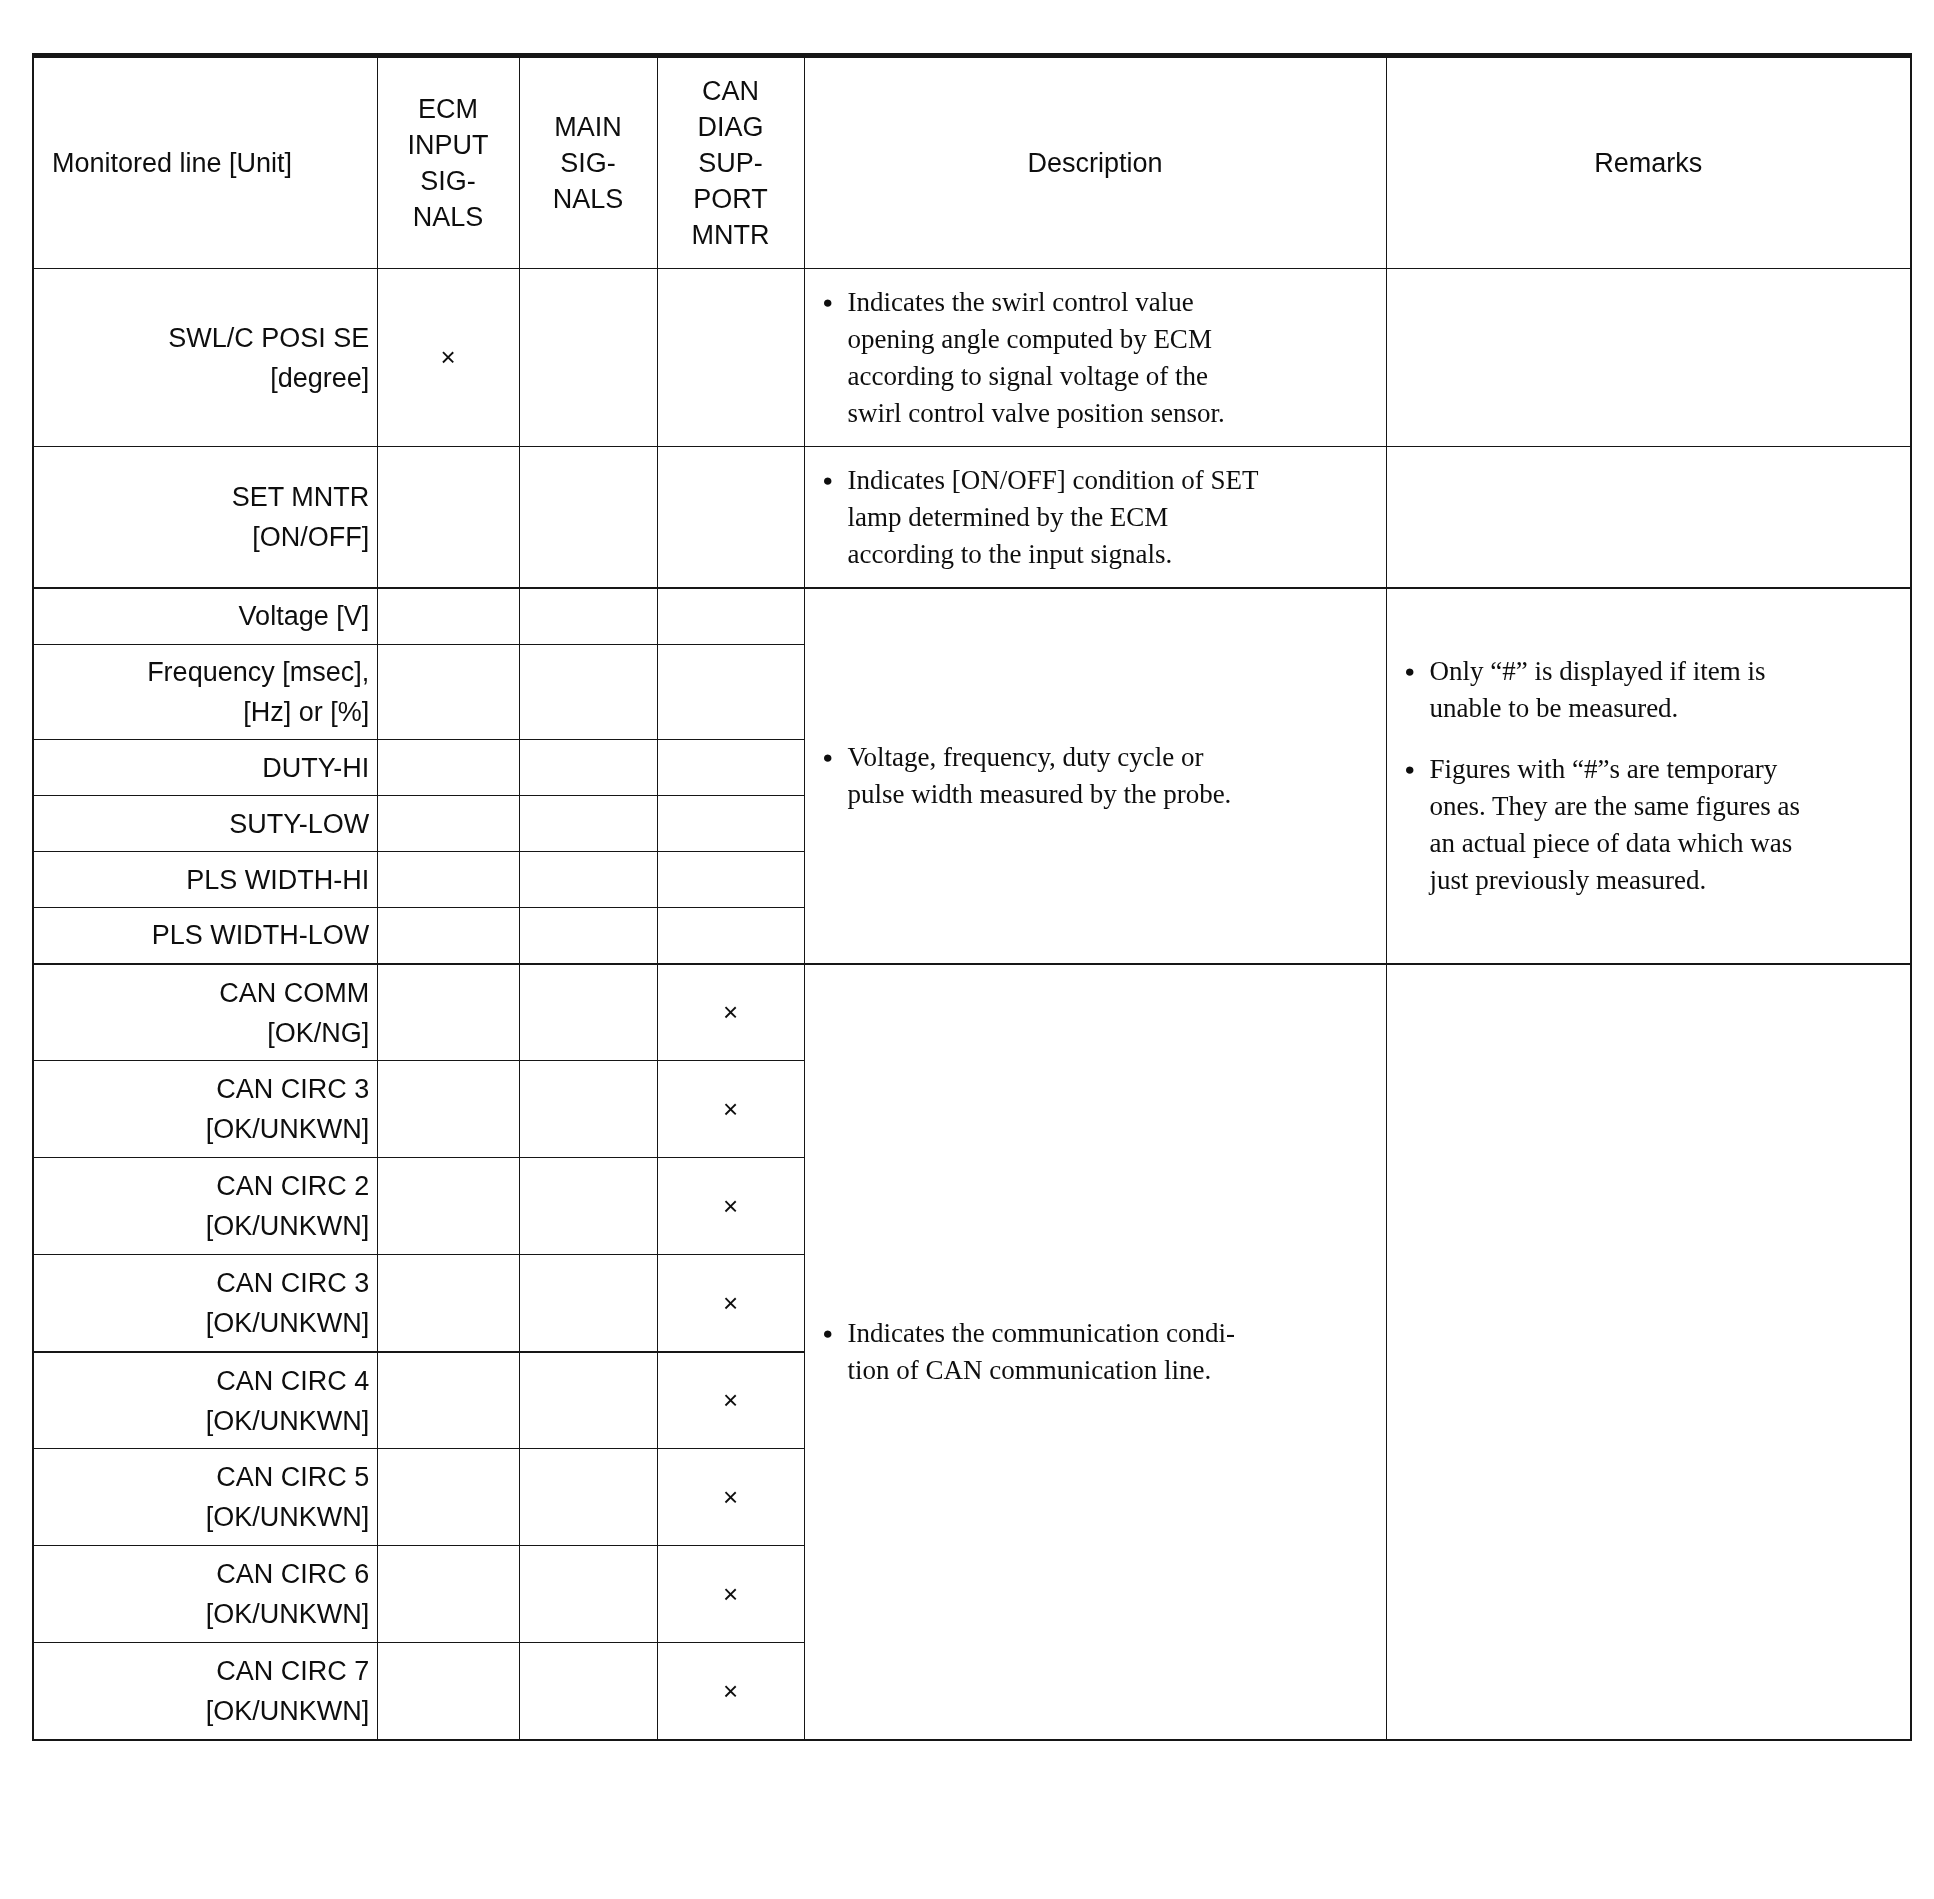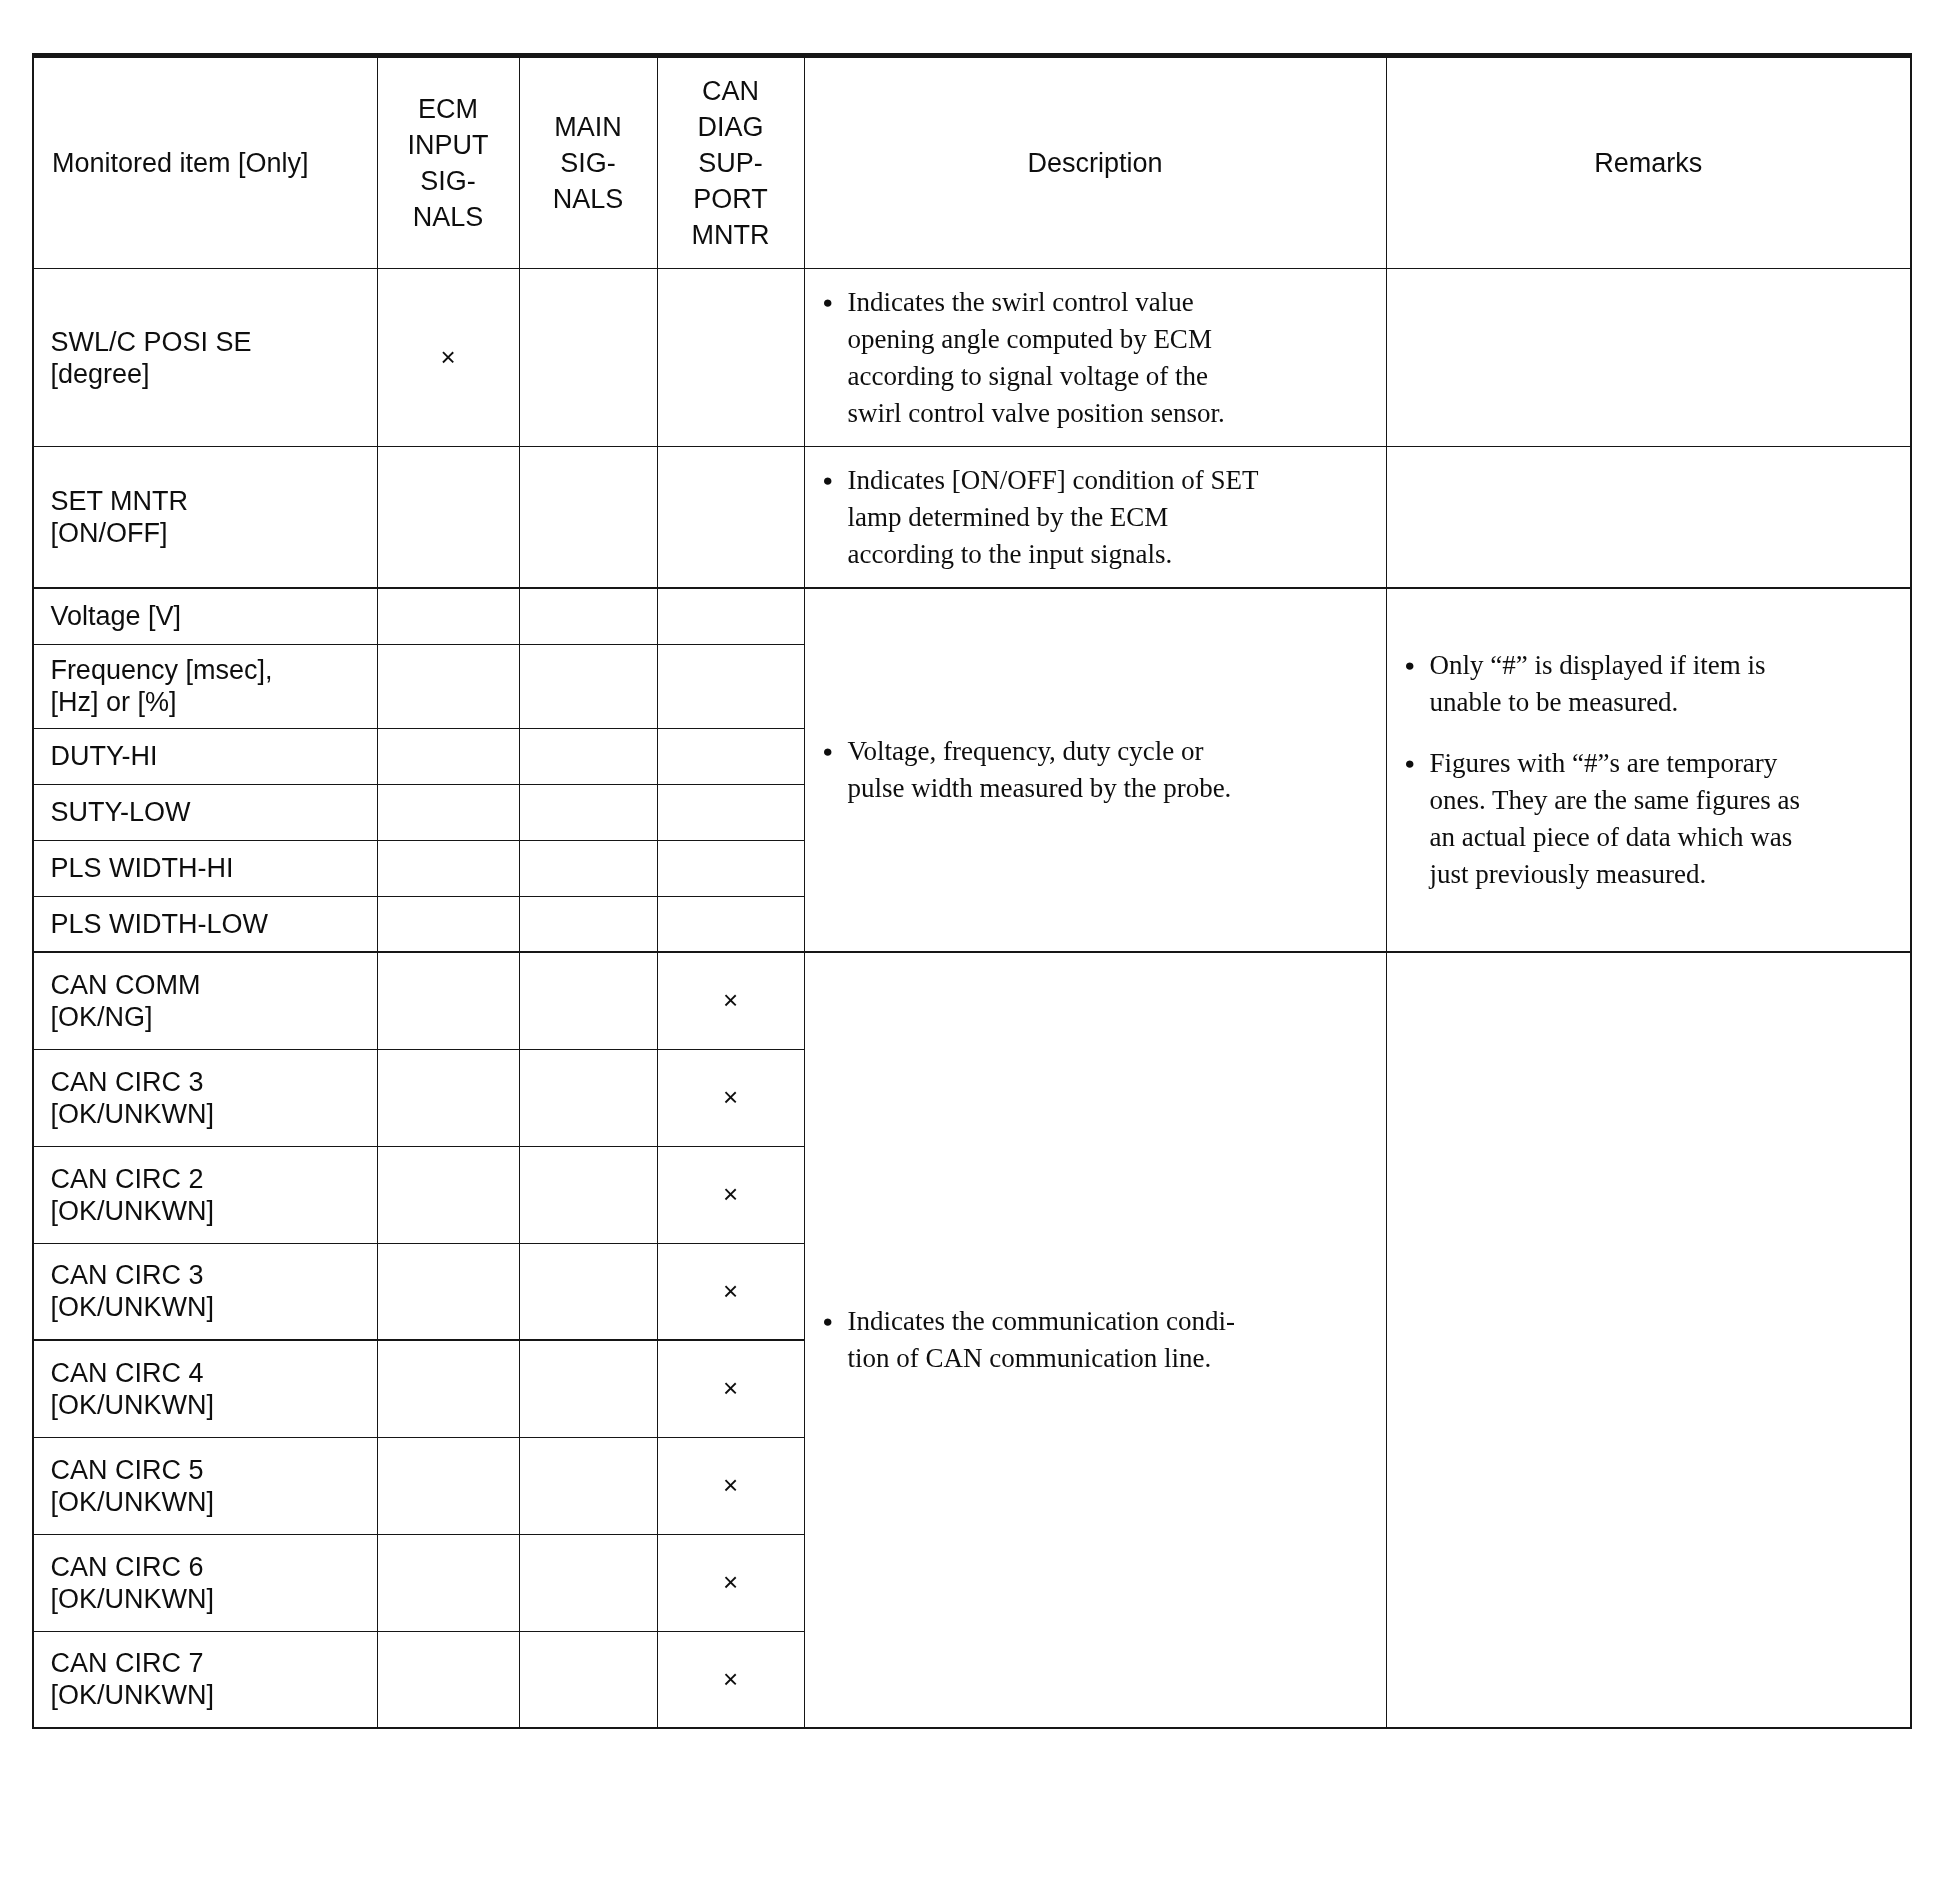--- a/index.html
+++ b/index.html
@@ -19,21 +19,21 @@
   }
   .spec-table td, .spec-table th {
     border:1.8px solid #161616;
     font-size:27px; font-weight:normal;
     vertical-align:middle;
     overflow:hidden;
   }
   .pre { white-space:pre-line; }
   th.h-center { text-align:center; line-height:36px; padding:7.3px 3.6px; }
   th.h-item  { text-align:left; padding-left:18px; line-height:36px; }
-  td.item-cell { text-align:left; padding:7.3px 7.3px 7.3px 16.4px; line-height:32px; }
+  td.item-cell { text-align:right; padding:7.3px 7.3px 7.3px 16.4px; line-height:40px; }
   td.mark-cell { text-align:center; font-size:26px; }
   td.desc-cell, td.remarks-cell { padding:14.5px 18px; vertical-align:middle; }
   .bullet-item { display:flex; align-items:flex-start; gap:14.5px; }
   .bullet-item + .bullet-item { margin-top:23.6px; }
   .bullet { font-size:17.3px; line-height:37px; flex:0 0 auto; }
   .bullet-text { font-size:27px; line-height:37px;font-family:Liberation Serif, serif; }
   tr.thick-top td { border-top-width:2.7px; }
 
   .note { margin-top:12.7px; padding-left:7.3px; }
   .note-title { font-size:28px; font-weight:bold; line-height:36px; }
@@ -52,21 +52,21 @@
       <col style="width:344px">
       <col style="width:142px">
       <col style="width:138px">
       <col style="width:147px">
       <col style="width:582px">
       <col style="width:525px">
     </colgroup>
     <tbody>
 
       <tr style="height:213px">
-        <th class="h-item">Monitored item [Only]</th>
+        <th class="h-item">Monitored line [Unit]</th>
         <th class="h-center pre">ECM
 INPUT
 SIG-
 NALS</th>
         <th class="h-center pre">MAIN
 SIG-
 NALS</th>
         <th class="h-center pre">CAN
 DIAG
 SUP-

